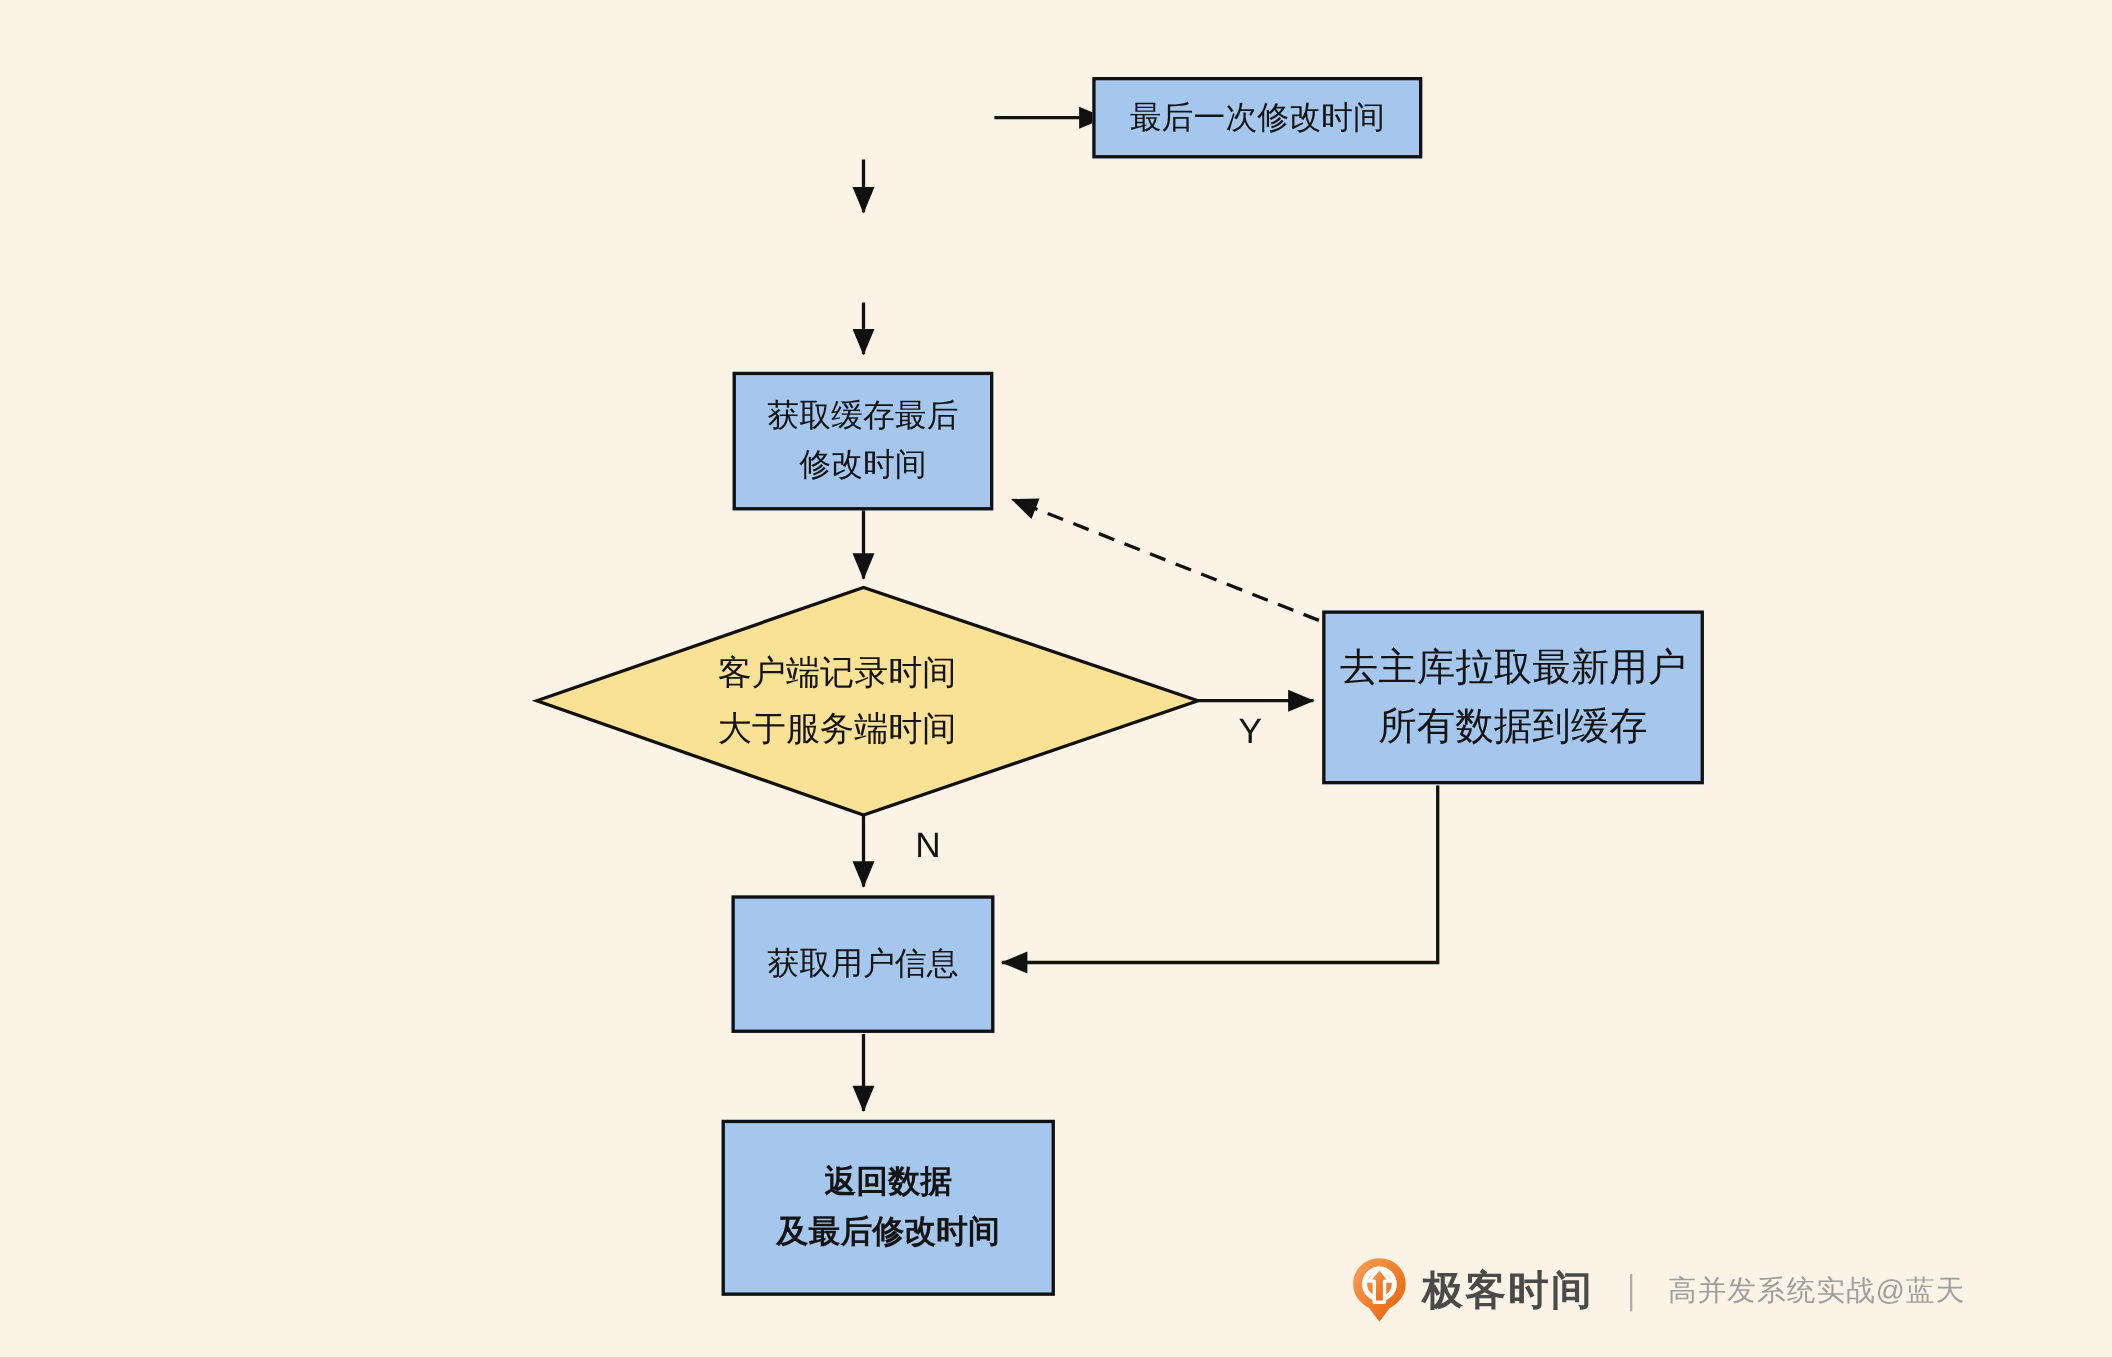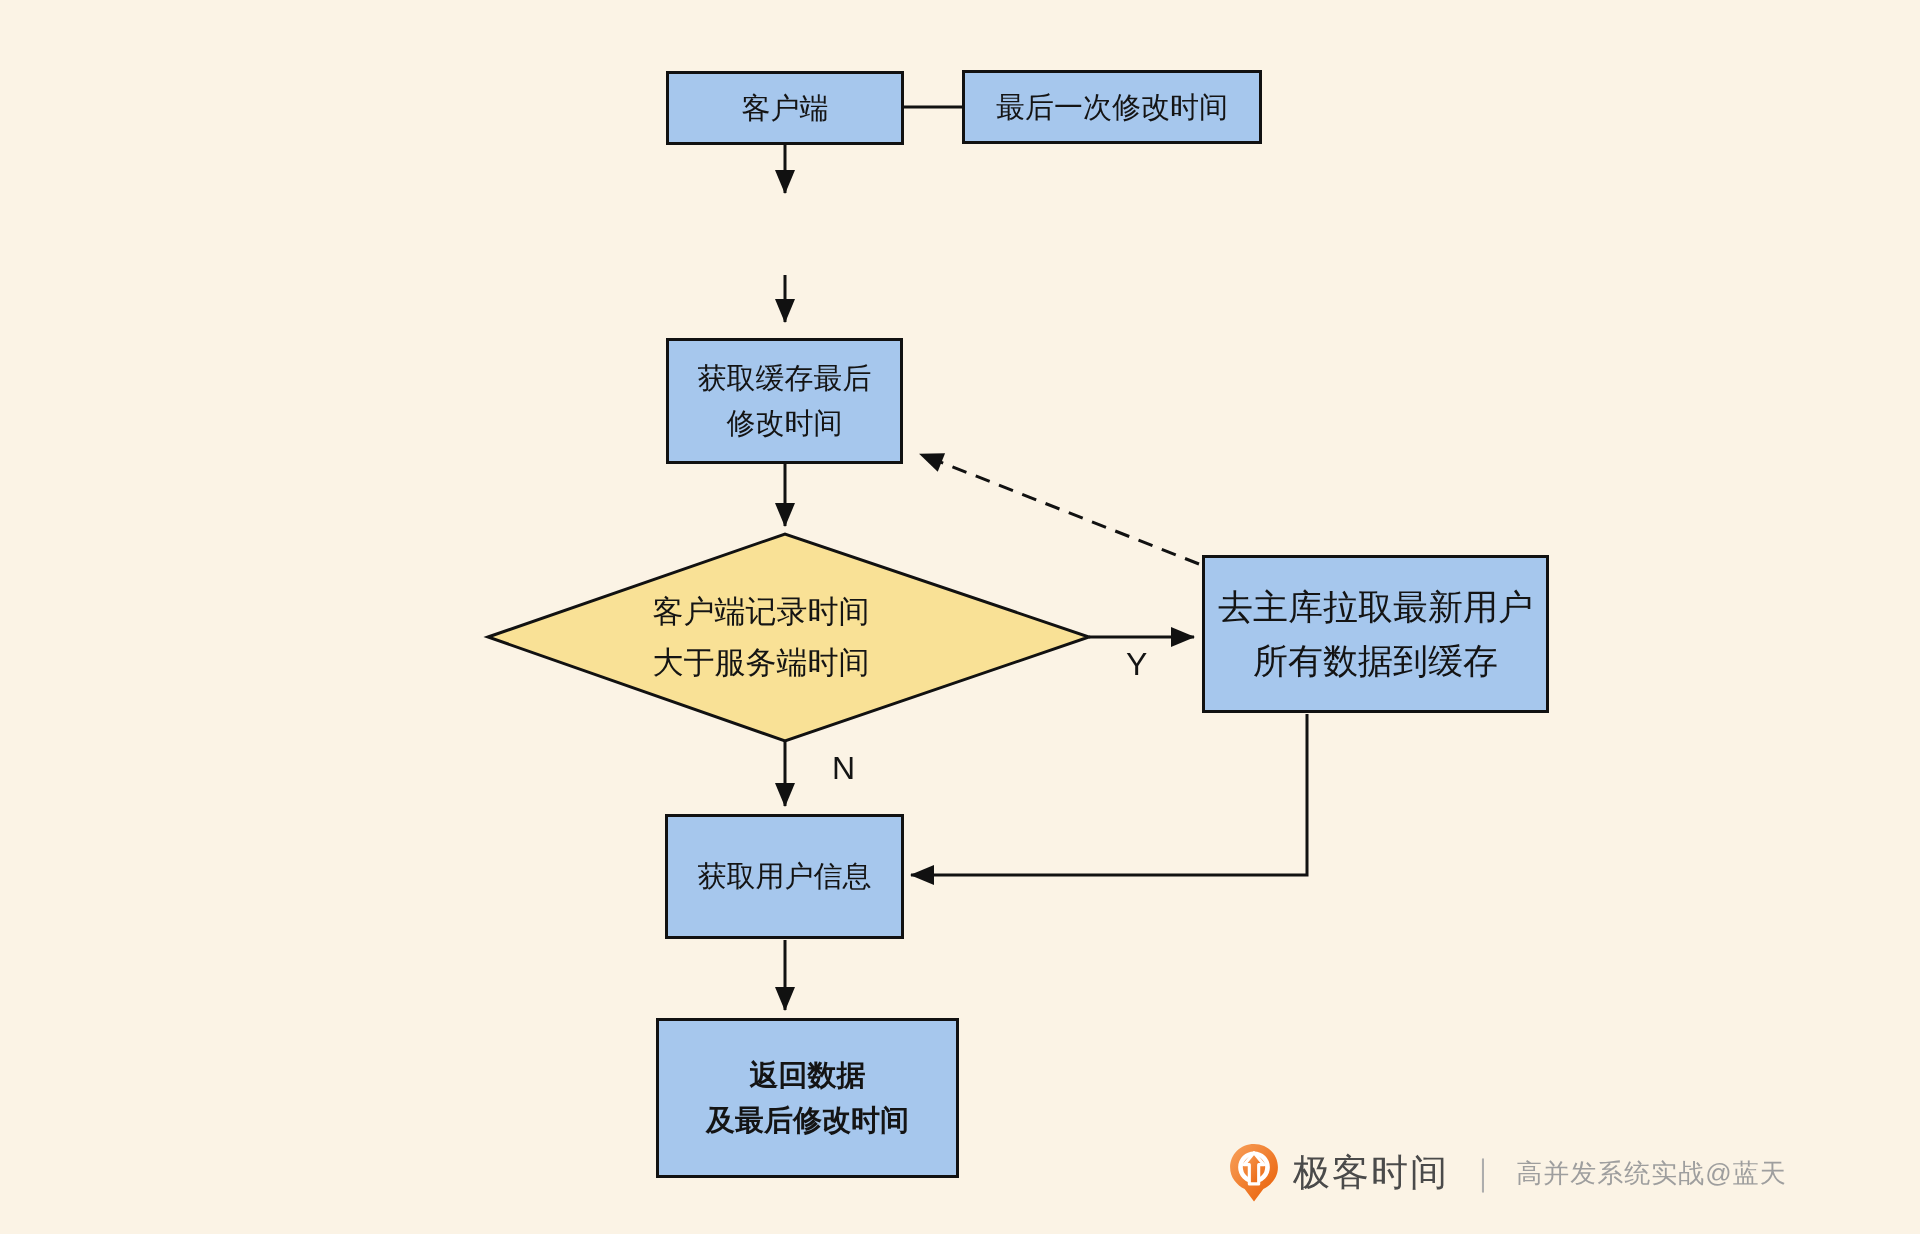--- a/index.html
+++ b/index.html
@@ -38,21 +38,21 @@
     background:var(--node-fill);
     border:3px solid var(--node-border);
     display:flex;align-items:center;justify-content:center;
     text-align:center;
     color:var(--text);
     font-size:29px;
     line-height:1.55;
     white-space:pre-line;
   }
   .node.client       {left:666px; top:71px;  width:238px; height:74px;}
-  .node.last-modified{left:962px;top:70px;  width:300px; height:74px;}
+  .node.last-modified{left:993px;top:70px;  width:300px; height:74px;}
   .node.query        {left:627px; top:201px; width:314px; height:74px;}
   .node.cache-time   {left:666px; top:338px; width:237px; height:126px;}
   .node.master       {left:1202px;top:555px; width:347px; height:158px; font-size:35px;}
   .node.user-info    {left:665px; top:814px; width:239px; height:125px;}
   .node.return       {left:656px; top:1018px;width:303px; height:160px;font-weight:bold;}
 
   .decision-label{
     position:absolute;
     left:536px;top:584px;width:450px;height:106px;
     display:flex;align-items:center;justify-content:center;
@@ -66,21 +66,21 @@
   .edge-label.yes{left:1126px;top:646px;}
   .edge-label.no {left:832px; top:750px;}
 
   .footer{
     position:absolute;left:1228px;top:1138px;height:70px;
     display:flex;align-items:center;gap:13px;
   }
   .footer .logo{width:52px;height:62px;flex:0 0 auto;}
   .lg-a{stop-color:var(--brand-orange-1);}
   .lg-b{stop-color:var(--brand-orange-2);}
-  .brand-name{font-size:37px;color:var(--brand-text);font-weight:400;letter-spacing:2px;}
+  .brand-name{font-size:37px;color:var(--brand-text);font-weight:700;letter-spacing:2px;}
   .footer-divider{font-size:34px;color:var(--divider);margin:0 4px;}
   .watermark{font-size:26px;color:var(--watermark-text);letter-spacing:1px;}
 </style>
 </head>
 <body>
 
 <div class="stage">
 
   <svg class="wires" viewBox="0 0 1920 1234">
     <defs>
@@ -103,21 +103,20 @@
 
     <path class="conn" d="M785,741 L785,806" marker-end="url(#ah)"></path>
 
     <path class="conn" d="M1307,714 L1307,875 L911,875" marker-end="url(#ah)"></path>
 
     <path class="conn" d="M785,940 L785,1010" marker-end="url(#ah)"></path>
 
     <path class="conn dashed" d="M1199,564 L920,454" marker-end="url(#ah)"></path>
   </svg>
 
-  <div class="node client">客户端</div>
 
   <div class="node last-modified">最后一次修改时间</div>
 
 
   <div class="node cache-time">获取缓存最后
 修改时间</div>
 
   <div class="node master">去主库拉取最新用户
 所有数据到缓存</div>
 

